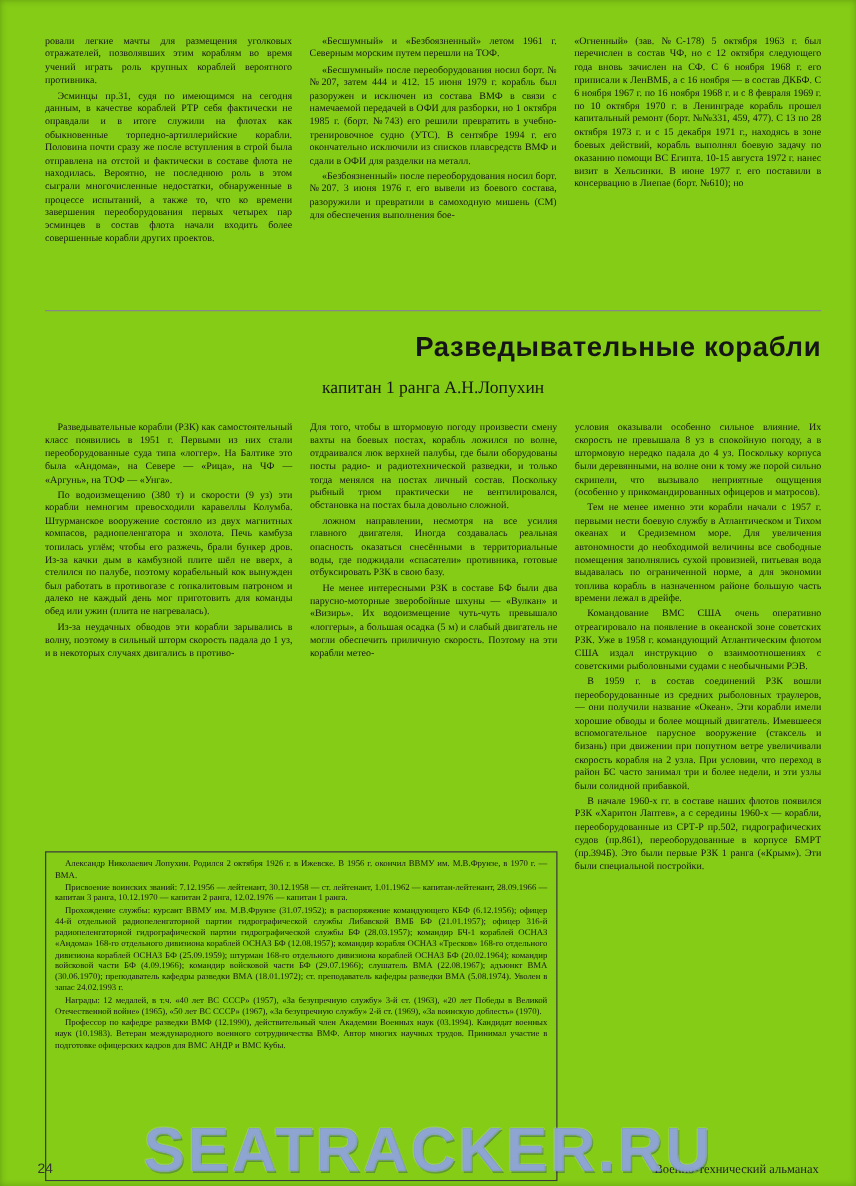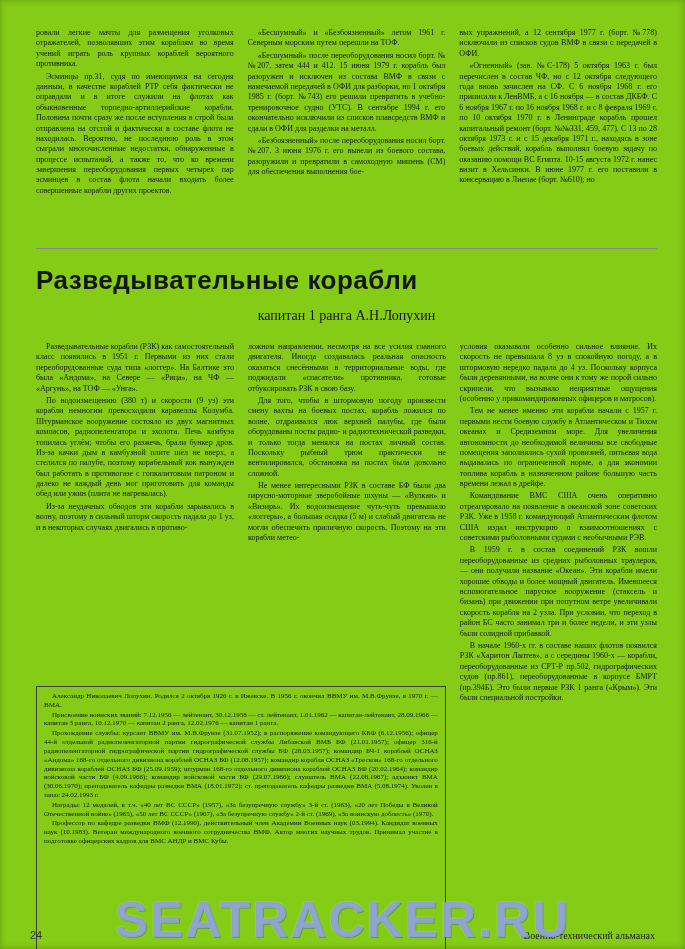--- a/index.html
+++ b/index.html
@@ -10,21 +10,21 @@
     font-family:"Liberation Serif", serif; color:#151515;
     box-shadow: inset 0 0 6px rgba(0,0,0,.25);
   }
   .top-section { display:flex; gap:14px; height:214px; overflow:hidden; }
   .col { flex:1; font-size:8px; line-height:1.3; text-align:justify; overflow:hidden; }
   .col p, .bio-box p { margin:0 0 2px 0; text-indent:10px; }
   .cont p:first-child { text-indent:0; }
   .rule { border-top:1px solid #888; margin:6px 0 0 0; }
   .title {
     font-family:"Liberation Sans", sans-serif; font-weight:bold;
-    font-size:26px; text-align:left; margin:16px 0 10px 0; letter-spacing:.5px;
+    font-size:22px; text-align:right; margin:16px 0 10px 0; letter-spacing:.5px;
   }
   .subtitle { text-align:center; font-size:14px; margin:12px 0 18px 0; }
   .main { display:flex; gap:14px; height:608px; overflow:hidden; }
   .left { width:66%; display:flex; flex-direction:column; }
   .left .cols { display:flex; gap:14px; height:336px; overflow:hidden; }
   .bio-box {
     border:1px solid #3c3c3c; margin-top:8px; padding:5px 7px;
     font-size:7px; line-height:1.26; text-align:justify; flex:1; overflow:hidden;
   }
   .bio-box p { text-indent:8px; margin-bottom:1px; }
@@ -55,41 +55,40 @@
     <div class="col cont">
         <p>ровали легкие мачты для размещения уголковых отражателей, позволявших этим кораблям во время учений играть роль крупных кораблей вероятного противника.</p>
         <p>Эсминцы пр.31, судя по имеющимся на сегодня данным, в качестве кораблей РТР себя фактически не оправдали и в итоге служили на флотах как обыкновенные торпедно-артиллерийские корабли. Половина почти сразу же после вступления в строй была отправлена на отстой и фактически в составе флота не находилась. Вероятно, не последнюю роль в этом сыграли многочисленные недостатки, обнаруженные в процессе испытаний, а также то, что ко времени завершения переоборудования первых четырех пар эсминцев в состав флота начали входить более совершенные корабли других проектов.</p>
       </div>
     <div class="col">
         <p>«Бесшумный» и «Безбоязненный» летом 1961 г. Северным морским путем перешли на ТОФ.</p>
         <p>«Бесшумный» после переоборудования носил борт. №№207, затем 444 и 412. 15 июня 1979 г. корабль был разоружен и исключен из состава ВМФ в связи с намечаемой передачей в ОФИ для разборки, но 1 октября 1985 г. (борт. №743) его решили превратить в учебно-тренировочное судно (УТС). В сентябре 1994 г. его окончательно исключили из списков плавсредств ВМФ и сдали в ОФИ для разделки на металл.</p>
         <p>«Безбоязненный» после переоборудования носил борт. №207. 3 июня 1976 г. его вывели из боевого состава, разоружили и превратили в самоходную мишень (СМ) для обеспечения выполнения бое-</p>
       </div>
     <div class="col cont">
-        <p>вых упражнений, а 12 сентября 1977 г. (борт. №778) исключили из списков судов ВМФ в связи с передачей в ОФИ.</p>
         <p>«Огненный» (зав. №С-178) 5 октября 1963 г. был перечислен в состав ЧФ, но с 12 октября следующего года вновь зачислен на СФ. С 6 ноября 1968 г. его приписали к ЛенВМБ, а с 16 ноября — в состав ДКБФ. С 6 ноября 1967 г. по 16 ноября 1968 г. и с 8 февраля 1969 г. по 10 октября 1970 г. в Ленинграде корабль прошел капитальный ремонт (борт. №№331, 459, 477). С 13 по 28 октября 1973 г. и с 15 декабря 1971 г., находясь в зоне боевых действий, корабль выполнял боевую задачу по оказанию помощи ВС Египта. 10-15 августа 1972 г. нанес визит в Хельсинки. В июне 1977 г. его поставили в консервацию в Лиепае (борт. №610); но</p>
       </div>
   </div>
 
   <div class="rule"></div>
 
   <h1 class="title">Разведывательные корабли</h1>
   <div class="subtitle">капитан 1 ранга А.Н.Лопухин</div>
 
   <div class="main">
     <div class="left">
       <div class="cols">
         <div class="col">
             <p>Разведывательные корабли (РЗК) как самостоятельный класс появились в 1951 г. Первыми из них стали переоборудованные суда типа «логгер». На Балтике это была «Андома», на Севере — «Рица», на ЧФ — «Аргунь», на ТОФ — «Унга».</p>
             <p>По водоизмещению (380 т) и скорости (9 уз) эти корабли немногим превосходили каравеллы Колумба. Штурманское вооружение состояло из двух магнитных компасов, радиопеленгатора и эхолота. Печь камбуза топилась углём; чтобы его разжечь, брали бункер дров. Из-за качки дым в камбузной плите шёл не вверх, а стелился по палубе, поэтому корабельный кок вынужден был работать в противогазе с гопкалитовым патроном и далеко не каждый день мог приготовить для команды обед или ужин (плита не нагревалась).</p>
             <p>Из-за неудачных обводов эти корабли зарывались в волну, поэтому в сильный шторм скорость падала до 1 уз, и в некоторых случаях двигались в противо-</p>
           </div>
         <div class="col cont">
+            <p>Для того, чтобы в штормовую погоду произвести смену вахты на боевых постах, корабль ложился по волне, отдраивался люк верхней палубы, где были оборудованы посты радио- и радиотехнической разведки, и только тогда менялся на постах личный состав. Поскольку рыбный трюм практически не вентилировался, обстановка на постах была довольно сложной.</p>
             <p>ложном направлении, несмотря на все усилия главного двигателя. Иногда создавалась реальная опасность оказаться снесёнными в территориальные воды, где поджидали «спасатели» противника, готовые отбуксировать РЗК в свою базу.</p>
-            <p>Для того, чтобы в штормовую погоду произвести смену вахты на боевых постах, корабль ложился по волне, отдраивался люк верхней палубы, где были оборудованы посты радио- и радиотехнической разведки, и только тогда менялся на постах личный состав. Поскольку рыбный трюм практически не вентилировался, обстановка на постах была довольно сложной.</p>
             <p>Не менее интересными РЗК в составе БФ были два парусно-моторные зверобойные шхуны — «Вулкан» и «Визирь». Их водоизмещение чуть-чуть превышало «логгеры», а большая осадка (5 м) и слабый двигатель не могли обеспечить приличную скорость. Поэтому на эти корабли метео-</p>
           </div>
       </div>
       <div class="bio-box">
           <p>Александр Николаевич Лопухин. Родился 2 октября 1926 г. в Ижевске. В 1956 г. окончил ВВМУ им. М.В.Фрунзе, в 1970 г. — ВМА.</p>
           <p>Присвоение воинских званий: 7.12.1956 — лейтенант, 30.12.1958 — ст. лейтенант, 1.01.1962 — капитан-лейтенант, 28.09.1966 — капитан 3 ранга, 10.12.1970 — капитан 2 ранга, 12.02.1976 — капитан 1 ранга.</p>
           <p>Прохождение службы: курсант ВВМУ им. М.В.Фрунзе (31.07.1952); в распоряжение командующего КБФ (6.12.1956); офицер 44-й отдельной радиопеленгаторной партии гидрографической службы Либавской ВМБ БФ (21.01.1957); офицер 316-й радиопеленгаторной гидрографической партии гидрографической службы БФ (28.03.1957); командир БЧ-1 кораблей ОСНАЗ «Андома» 168-го отдельного дивизиона кораблей ОСНАЗ БФ (12.08.1957); командир корабля ОСНАЗ «Тресков» 168-го отдельного дивизиона кораблей ОСНАЗ БФ (25.09.1959); штурман 168-го отдельного дивизиона кораблей ОСНАЗ БФ (20.02.1964); командир войсковой части БФ (4.09.1966); командир войсковой части БФ (29.07.1966); слушатель ВМА (22.08.1967); адъюнкт ВМА (30.06.1970); преподаватель кафедры разведки ВМА (18.01.1972); ст. преподаватель кафедры разведки ВМА (5.08.1974). Уволен в запас 24.02.1993 г.</p>
           <p>Награды: 12 медалей, в т.ч. «40 лет ВС СССР» (1957), «За безупречную службу» 3-й ст. (1963), «20 лет Победы в Великой Отечественной войне» (1965), «50 лет ВС СССР» (1967), «За безупречную службу» 2-й ст. (1969), «За воинскую доблесть» (1970).</p>
           <p>Профессор по кафедре разведки ВМФ (12.1990), действительный член Академии Военных наук (03.1994). Кандидат военных наук (10.1983). Ветеран международного военного сотрудничества ВМФ. Автор многих научных трудов. Принимал участие в подготовке офицерских кадров для ВМС АНДР и ВМС Кубы.</p>
         </div>

